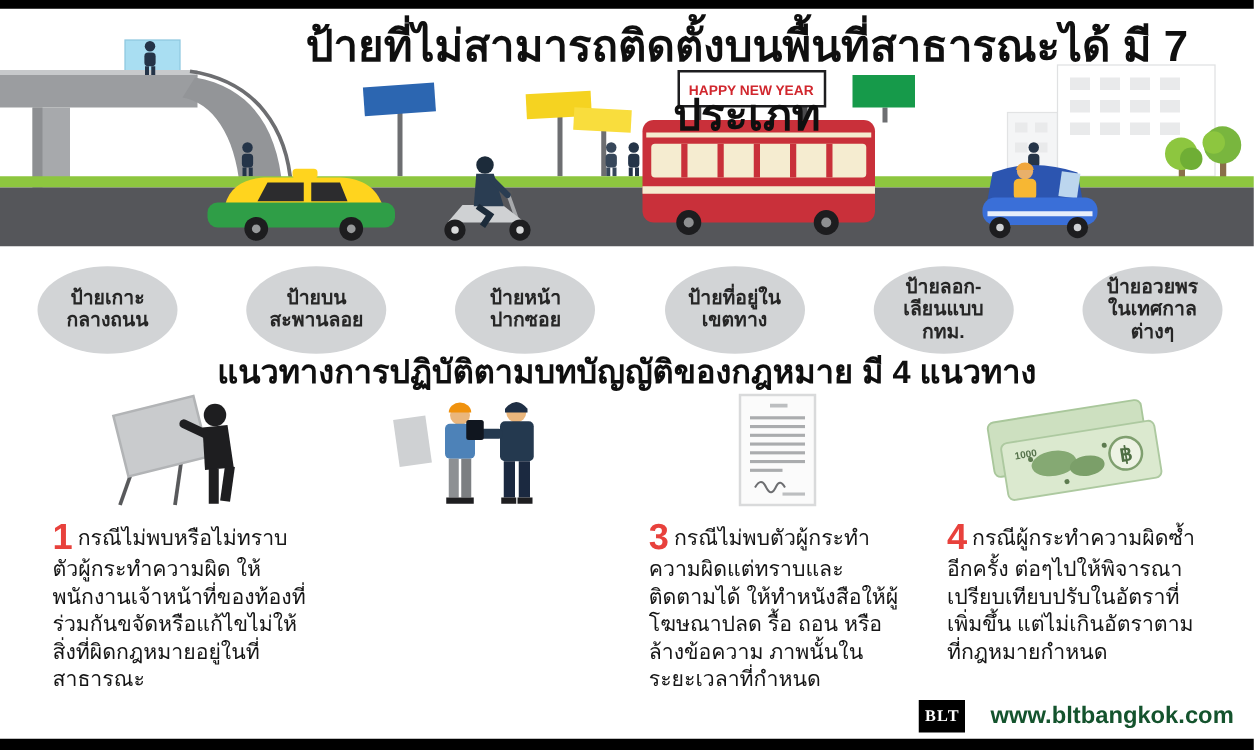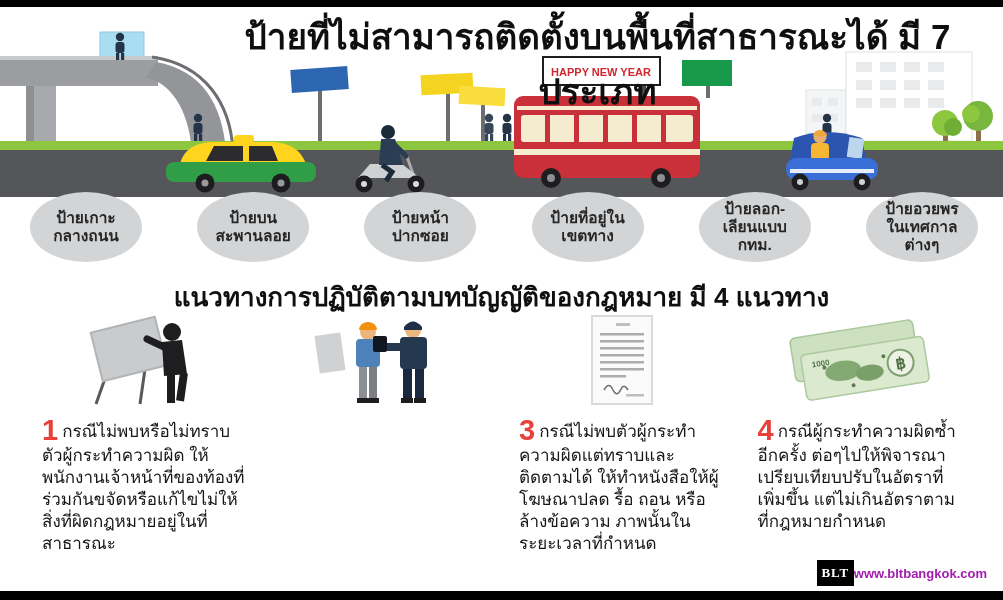--- a/index.html
+++ b/index.html
@@ -12,21 +12,21 @@
   .bar.top { top:0; height:7px; }
   .bar.bottom { bottom:0; height:9px; }
 
   .title-top {
     position:absolute; top:9px; left:200px; width:795px; text-align:center;
     font-size:35px; font-weight:bold; color:#0f0f0f; z-index:5;
   }
   .scene { position:absolute; top:32px; left:0; overflow:visible; }
 
   .circles {
-    position:absolute; top:192px; left:30px; width:948px;
+    position:absolute; top:213px; left:30px; width:948px;
     display:flex; justify-content:space-between; align-items:flex-start; z-index:6;
   }
   .circle {
     width:112px; height:70px; background:#d2d4d6; border-radius:50%;
     display:flex; flex-direction:column; justify-content:center; align-items:center;
     text-align:center; font-size:15.5px; font-weight:600; color:#262626; line-height:1.16;
     flex:0 0 auto;
   }
   .circle.plain { background:transparent; width:132px; }
 
@@ -40,27 +40,27 @@
     display:grid; grid-template-columns:repeat(4,1fr); column-gap:34px;
   }
   .icon-box { height:96px; display:flex; align-items:flex-end; justify-content:center; }
   .icon-box svg { overflow:visible; }
   .gcol p { margin-top:8px; font-size:17px; line-height:1.29; color:#161616; }
   .gnum {
     font-size:29px; font-weight:bold; color:#e8413c;
     margin-right:4px; line-height:1; vertical-align:-3px;
   }
 
-  .footer { position:absolute; right:16px; bottom:14px; display:flex; align-items:center; gap:0; z-index:10; }
+  .footer { position:absolute; right:16px; bottom:14px; display:flex; align-items:center; gap:20px; z-index:10; }
   .blt-box {
     width:37px; height:26px; background:#000; color:#fff;
     display:flex; align-items:center; justify-content:center;
     font-family:"Liberation Serif", serif; font-weight:bold; font-size:13px; letter-spacing:1px;
   }
-  .site { font-size:13px; font-weight:bold; color:#a21caf; }
+  .site { font-size:19px; font-weight:bold; color:#14532d; }
 </style>
 </head>
 <body>
 
 <div class="bar top"></div>
 
 <h1 class="title-top">ป้ายที่ไม่สามารถติดตั้งบนพื้นที่สาธารณะได้ มี 7 ประเภท</h1>
 
 <svg class="scene" width="1003" height="165" viewBox="0 0 1003 165">
 

